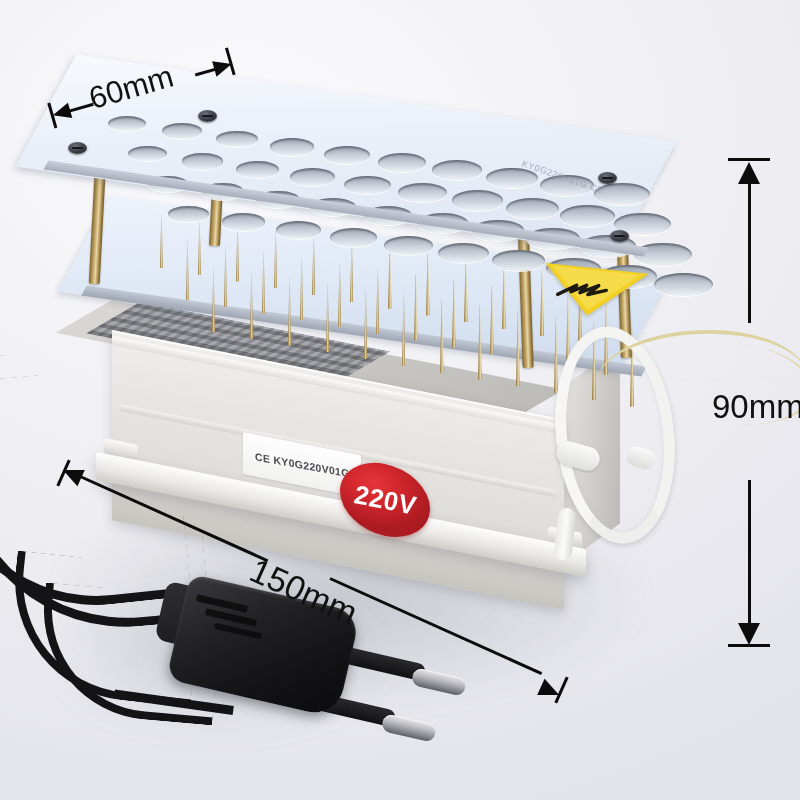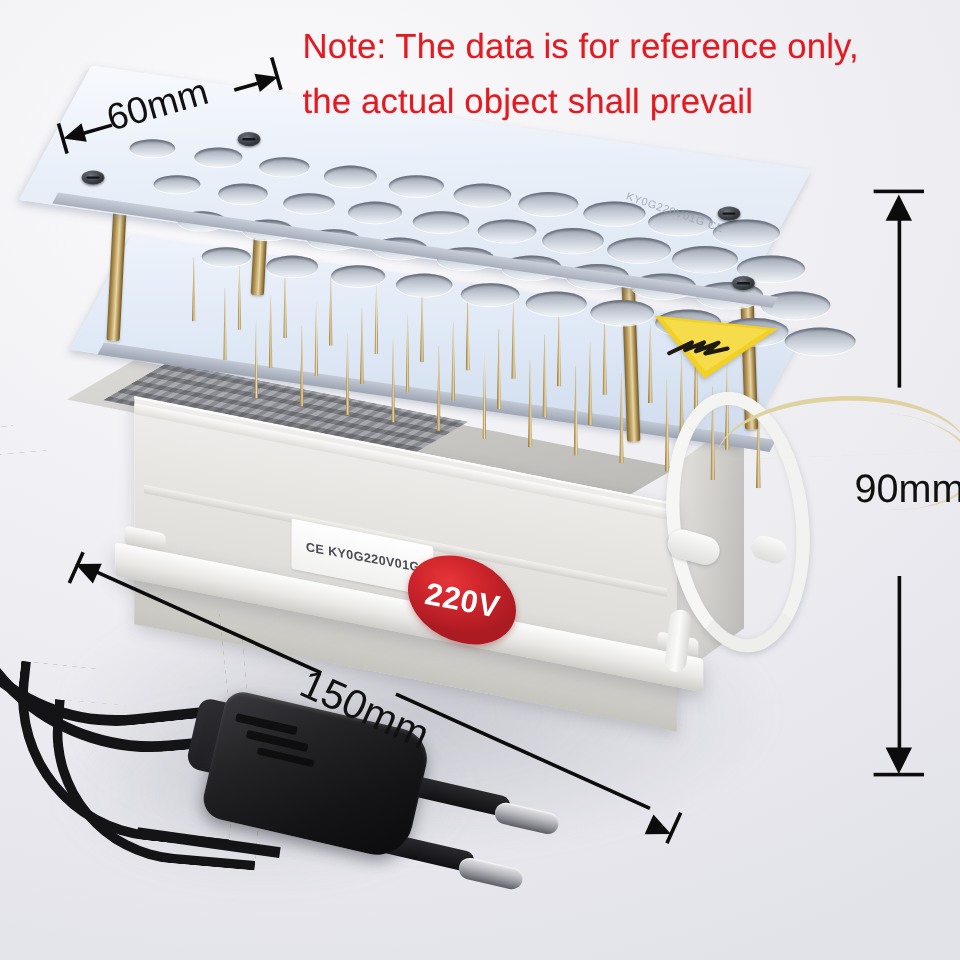--- a/index.html
+++ b/index.html
@@ -474,22 +474,20 @@
     <div class="pin p2"></div>
     <div class="pin-tip t1"></div>
     <div class="pin-tip t2"></div>
     <div class="plug-neck"></div>
     <div class="plug-body"></div>
     <div class="plug-ridge r1"></div>
     <div class="plug-ridge r2"></div>
     <div class="plug-ridge r3"></div>
   </div>
 
-  <div class="note">Note: The data is for reference only,
-the actual object shall prevail</div>
 
   <div class="dim" id="dim60">
     <div class="tick tk-l"></div>
     <div class="arrowhead ah-l"></div>
     <div class="dline seg-l"></div>
     <div class="dim-label">60mm</div>
     <div class="dline seg-r"></div>
     <div class="arrowhead ah-r"></div>
     <div class="tick tk-r"></div>
   </div>

